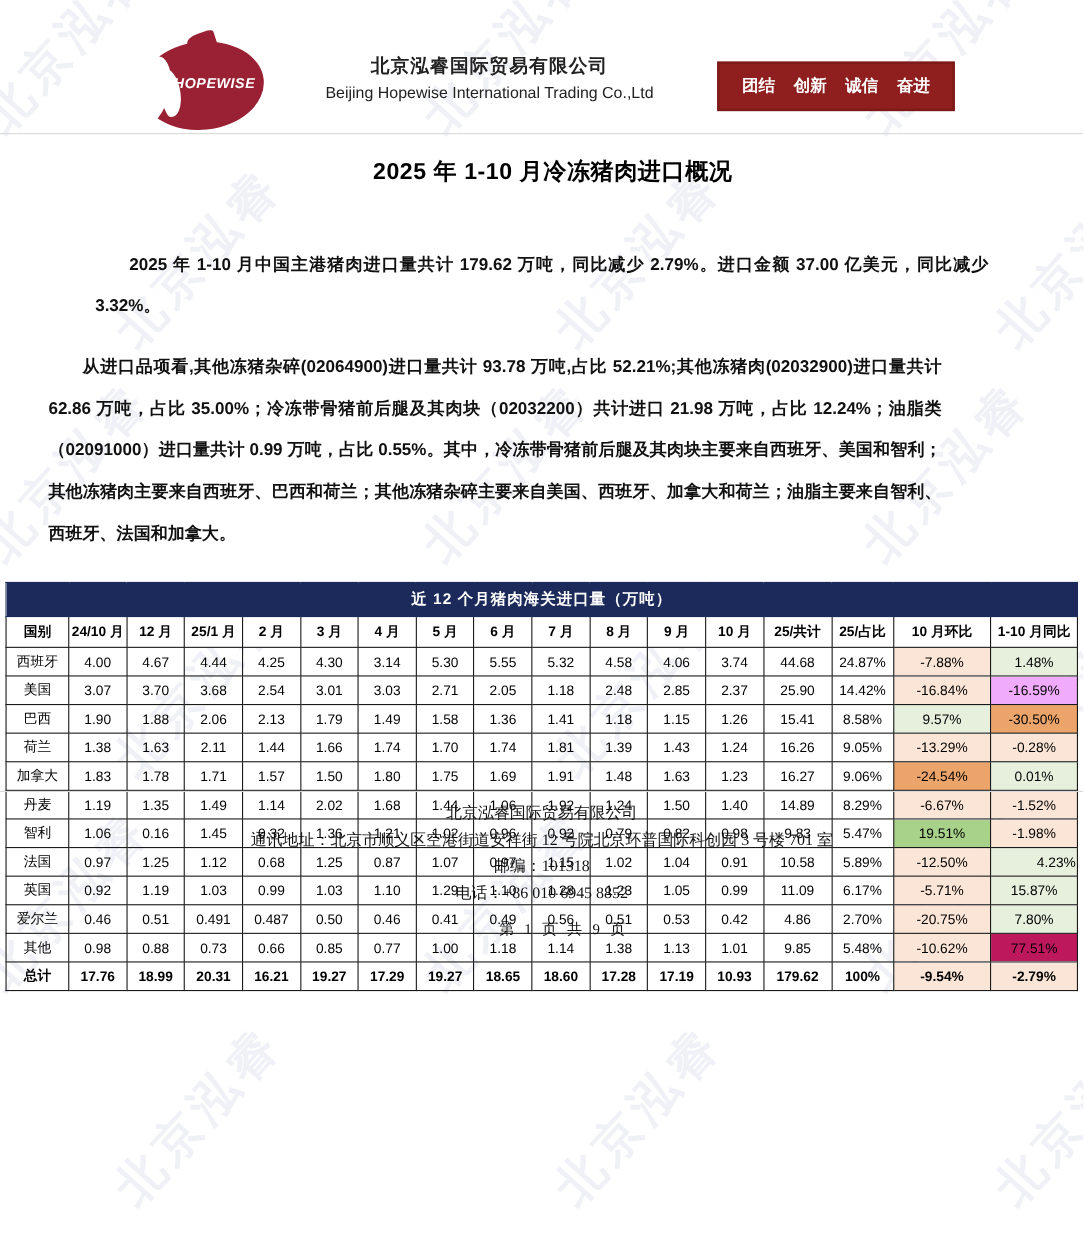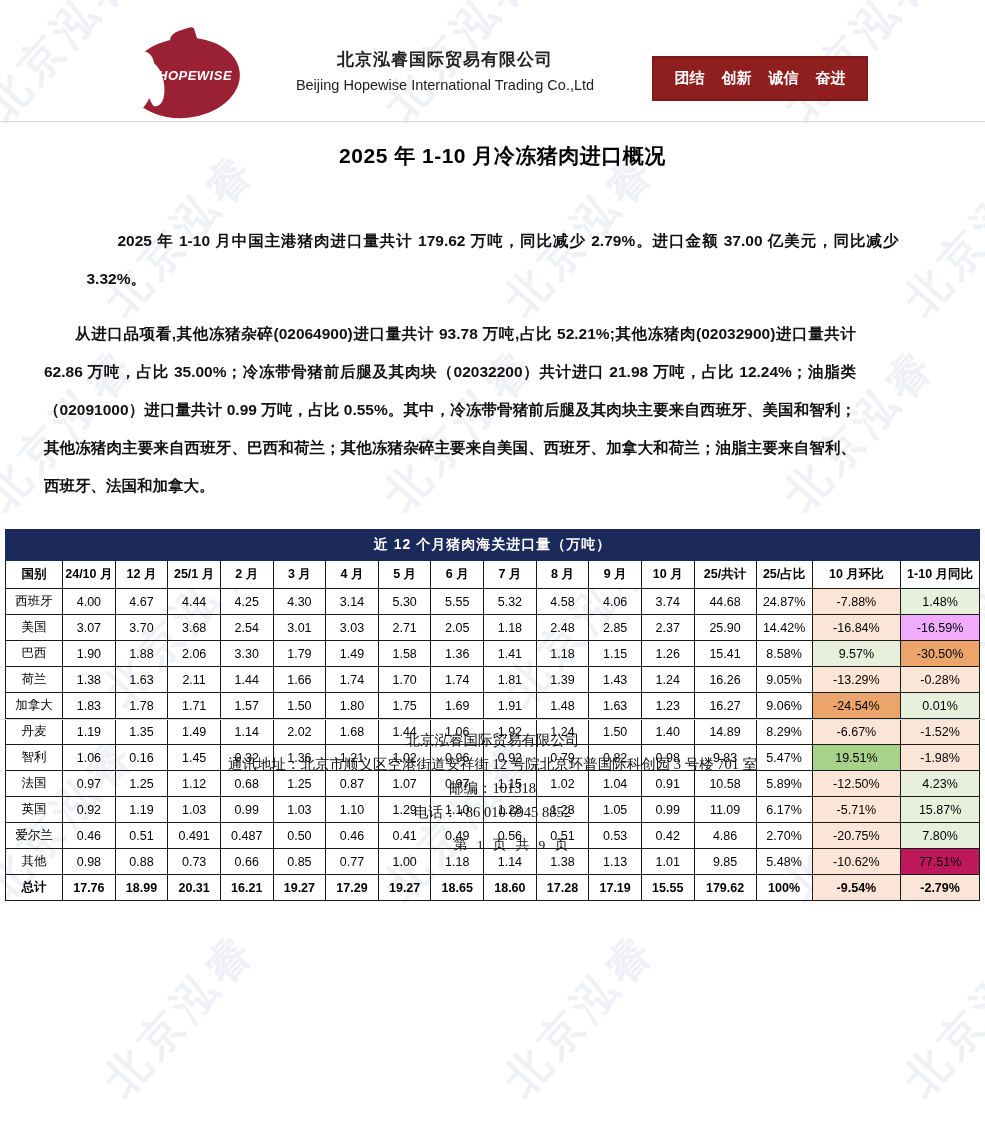--- a/index.html
+++ b/index.html
@@ -323,21 +323,21 @@
             <td>25.90</td>
             <td>14.42%</td>
             <td style="background: rgb(251, 229, 214);">-16.84%</td>
             <td style="background: #f0abfc;">-16.59%</td>
           </tr>
           <tr>
             <td class="country-cell">巴西</td>
             <td>1.90</td>
             <td>1.88</td>
             <td>2.06</td>
-            <td>3.30</td>
+            <td>2.13</td>
             <td>1.79</td>
             <td>1.49</td>
             <td>1.58</td>
             <td>1.36</td>
             <td>1.41</td>
             <td>1.18</td>
             <td>1.15</td>
             <td>1.26</td>
             <td>15.41</td>
             <td>8.58%</td>
@@ -430,21 +430,21 @@
             <td>0.87</td>
             <td>1.07</td>
             <td>0.97</td>
             <td>1.15</td>
             <td>1.02</td>
             <td>1.04</td>
             <td>0.91</td>
             <td>10.58</td>
             <td>5.89%</td>
             <td style="background: rgb(251, 229, 214);">-12.50%</td>
-            <td style="background: rgb(230, 240, 221);">4.23%</td>
+            <td style="background: rgb(230, 240, 221); text-align: right;">4.23%</td>
           </tr>
           <tr>
             <td class="country-cell">英国</td>
             <td>0.92</td>
             <td>1.19</td>
             <td>1.03</td>
             <td>0.99</td>
             <td>1.03</td>
             <td>1.10</td>
             <td>1.29</td>
@@ -502,21 +502,21 @@
             <td>18.99</td>
             <td>20.31</td>
             <td>16.21</td>
             <td>19.27</td>
             <td>17.29</td>
             <td>19.27</td>
             <td>18.65</td>
             <td>18.60</td>
             <td>17.28</td>
             <td>17.19</td>
-            <td>15.55</td>
+            <td>10.93</td>
             <td>179.62</td>
             <td>100%</td>
             <td style="background: rgb(251, 229, 214);">-9.54%</td>
             <td style="background: rgb(251, 229, 214);">-2.79%</td>
           </tr>
         </tbody>
     </table>
 
     <div class="doc-footer">
       <div class="f-line">北京泓睿国际贸易有限公司</div>

